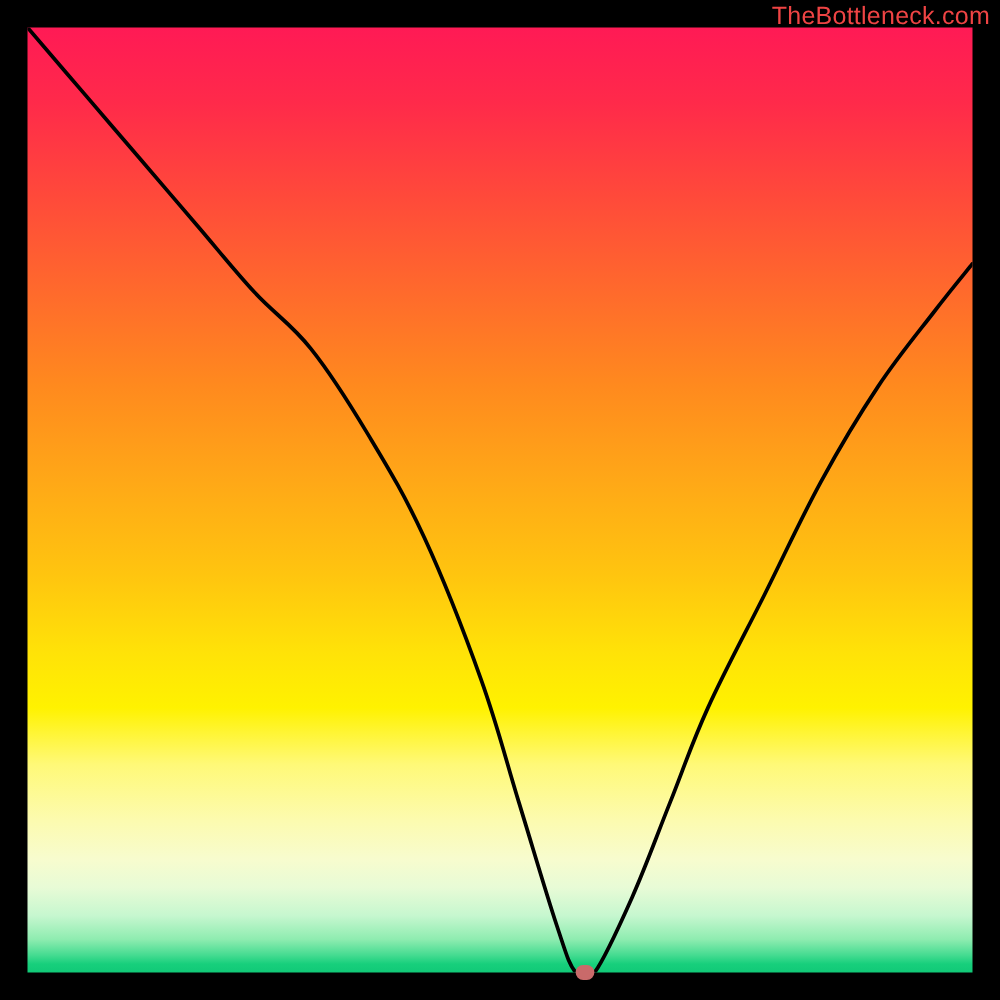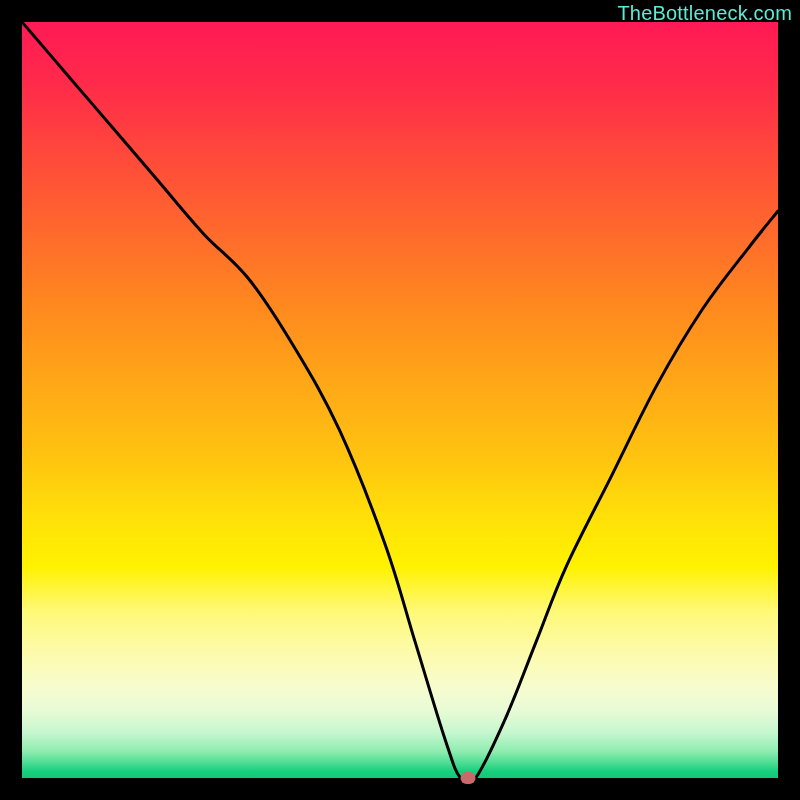--- a/index.html
+++ b/index.html
@@ -13,21 +13,21 @@
   }
   .wrap {
     width: 800px;
     height: 800px;
     position: relative;
   }
   .brand {
     position: absolute;
     top: 2px;
     right: 8px;
-    color: #5eead4;
+    color: #ef4444;
     font-size: 20px;
     font-weight: 500;
     letter-spacing: 0.2px;
   }
   .frame {
     position: absolute;
     top: 22px;
     left: 22px;
     width: 756px;
     height: 756px;

